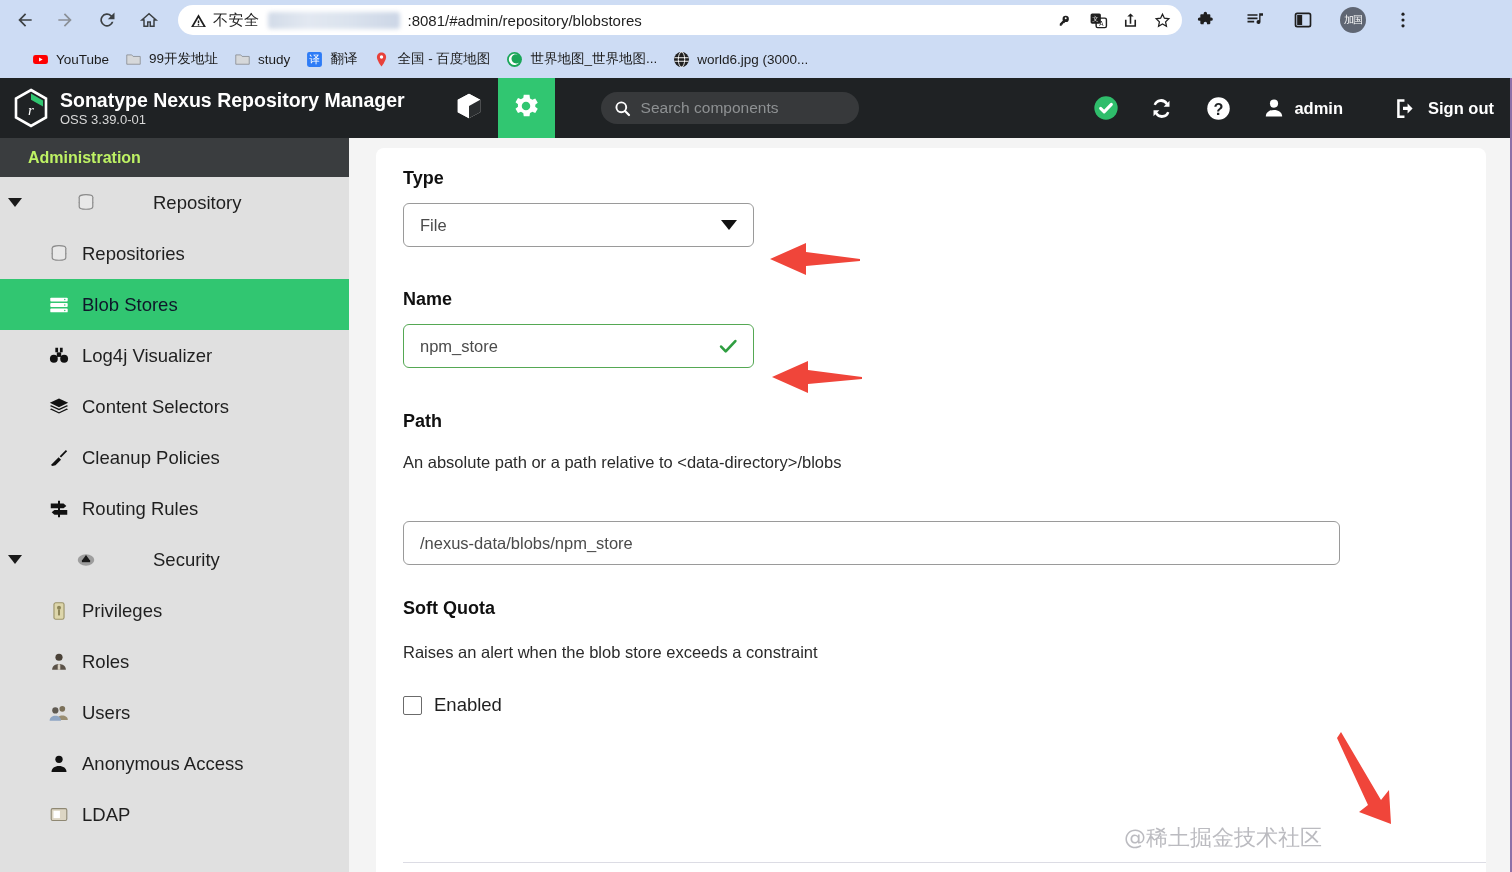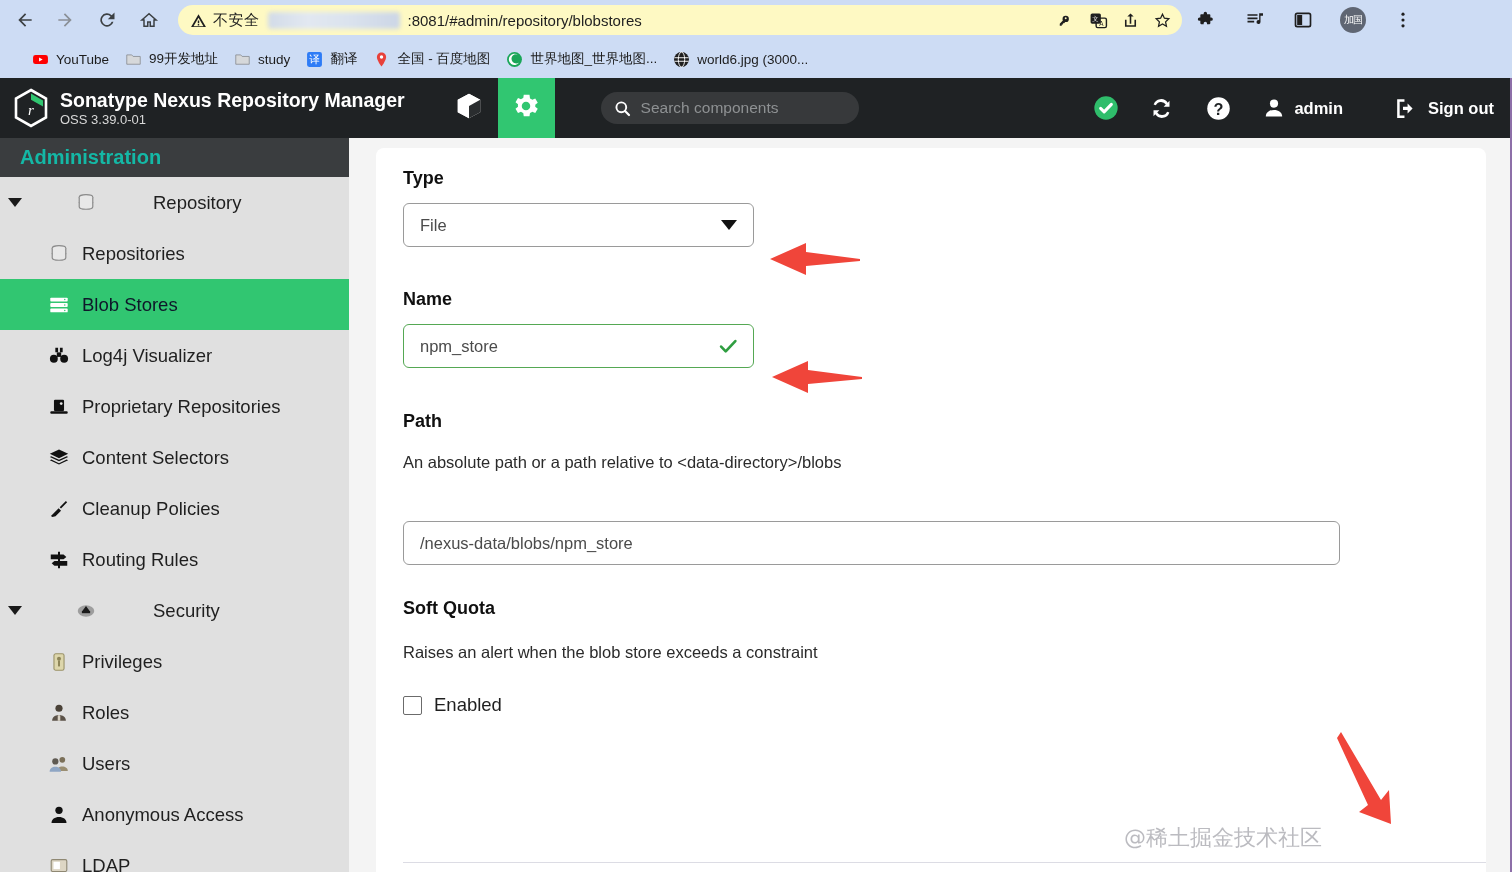--- a/index.html
+++ b/index.html
@@ -31,21 +31,21 @@
   .nav-btn svg { display:block; }
   #nav-back { margin-left: 8px; }
   #nav-forward { margin-left: 6px; }
   #nav-reload { margin-left: 8px; }
   #nav-home { margin-left: 8px; }
 
   #omnibox {
     margin-left: 12px;
     height: 30px;
     width: 1004px;
-    background: #fef9c3;
+    background: #ffffff;
     border-radius: 16px;
     display: flex; align-items: center;
     position: relative;
     flex: none;
   }
   #omnibox-warning-icon { margin-left: 12px; display:flex; align-items:center; }
   #omnibox-warning-text {
     font-size: 15px; color: #1f1f1f; margin-left: 6px;
     letter-spacing: 0.5px;
     white-space: nowrap;
@@ -176,22 +176,22 @@
     position: absolute; top: 60px; left: 0;
     width: 349px; height: 734px;
     background: #e0e0e0;
     overflow: hidden;
   }
   #sidebar-title-bar {
     height: 39px; background: #3a3d3f;
     display: flex; align-items: center;
   }
   #sidebar-title {
-    font-size: 20px; font-weight: bold; color: #14b8a6;
-    margin-left: 20px;
+    font-size: 16px; font-weight: bold; color: #bef264;
+    margin-left: 28px;
   }
   .nav-group-head {
     height: 51px; display: flex; align-items: center;
     padding-left: 8px;
     gap: 44px;
   }
   .caret {
     width: 0; height: 0;
     border-left: 7px solid transparent;
     border-right: 7px solid transparent;
@@ -565,30 +565,20 @@
         <svg width="22" height="22" viewBox="0 0 24 24">
             <path d="M8 3h3v5H8V3zm5 0h3v5h-3V3z" fill="#111"></path>
             <circle cx="6.4" cy="15" r="4.3" fill="#111"></circle>
             <circle cx="17.6" cy="15" r="4.3" fill="#111"></circle>
             <path d="M9.6 8h4.8v5H9.6z" fill="#111"></path>
           </svg>
       </span>
       <span class="nav-label">Log4j Visualizer</span>
     </div>
 
-    <div class="nav-item">
-      <span class="nav-icon">
-        <svg width="22" height="22" viewBox="0 0 24 24">
-            <rect x="6.5" y="4" width="11" height="12.5" rx="1.2" fill="#111"></rect>
-            <rect x="2.5" y="16.5" width="19" height="2.9" rx="1.2" fill="#111"></rect>
-            <circle cx="14.4" cy="8.2" r="1.5" fill="#e6e6e6"></circle>
-          </svg>
-      </span>
-      <span class="nav-label">Proprietary Repositories</span>
-    </div>
 
     <div class="nav-item">
       <span class="nav-icon">
         <svg width="22" height="22" viewBox="0 0 24 24">
             <path d="M12 2.6 22 7.4 12 12.2 2 7.4l10-4.8z" fill="#111"></path>
             <path d="M12 14 3.6 10 2 10.8l10 4.8 10-4.8-1.6-.8L12 14z" fill="#111"></path>
             <path d="M12 17.6 3.6 13.6 2 14.4l10 4.8 10-4.8-1.6-.8-8.4 4z" fill="#111"></path>
           </svg>
       </span>
       <span class="nav-label">Content Selectors</span>

